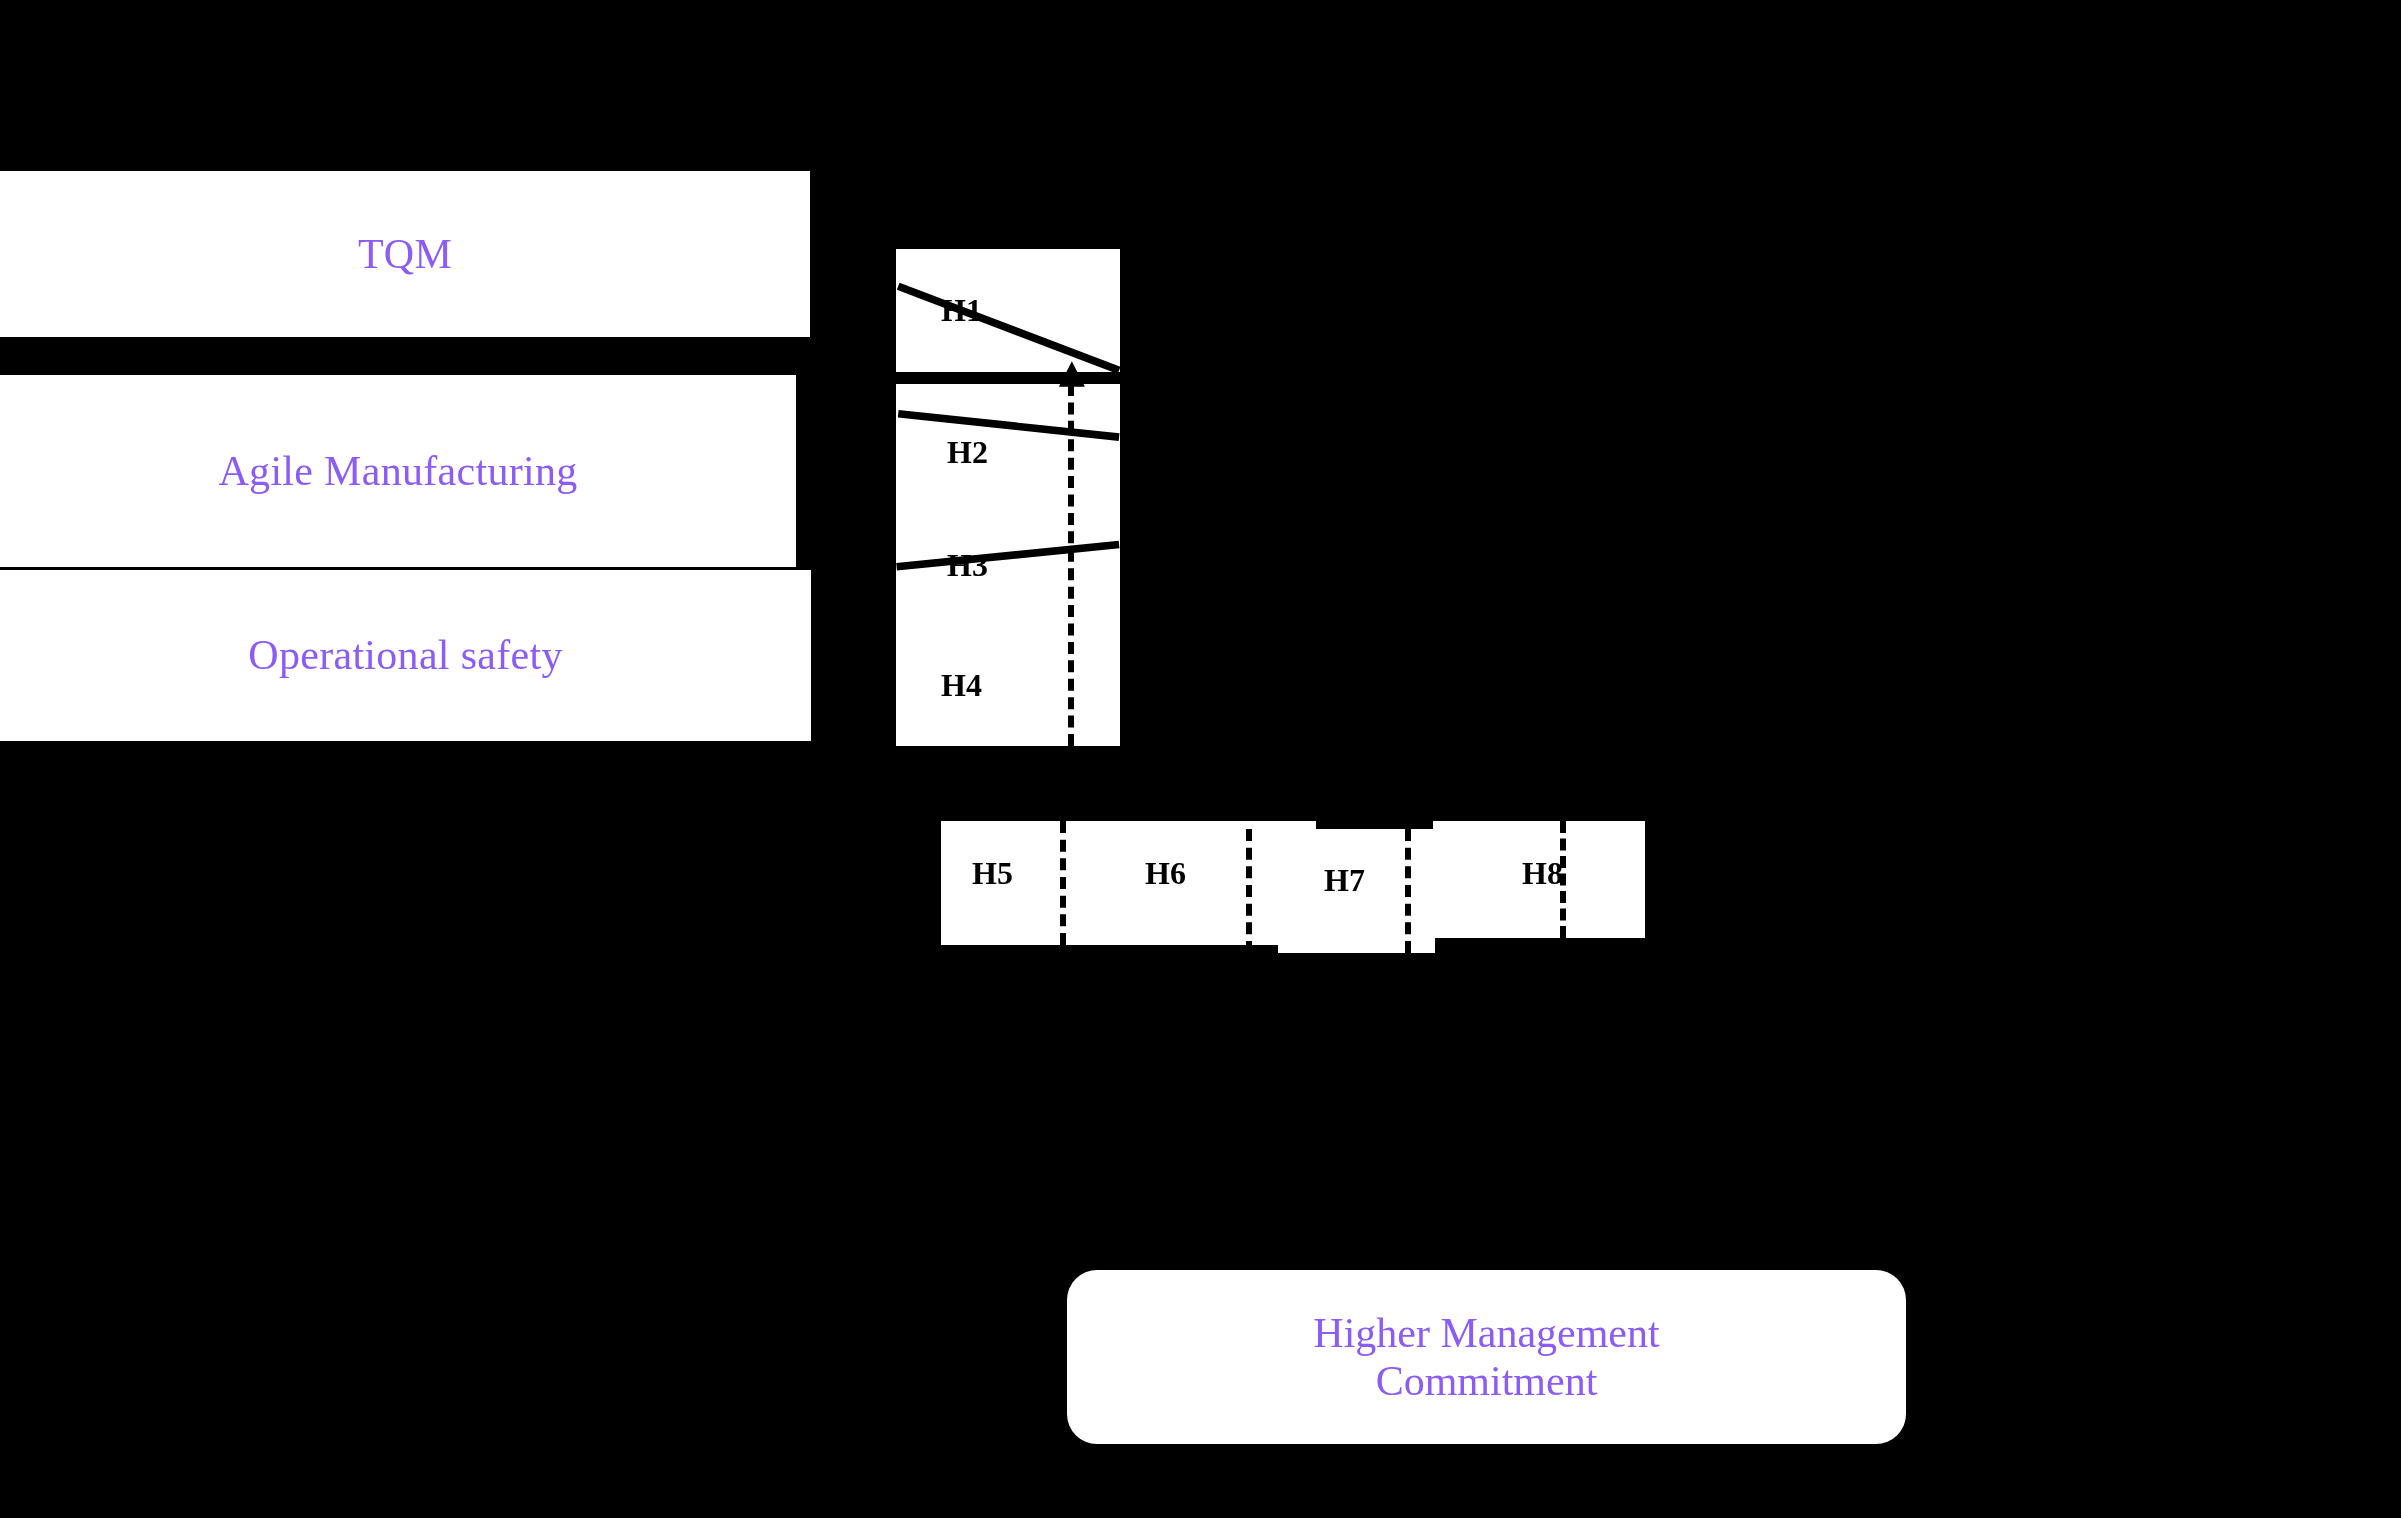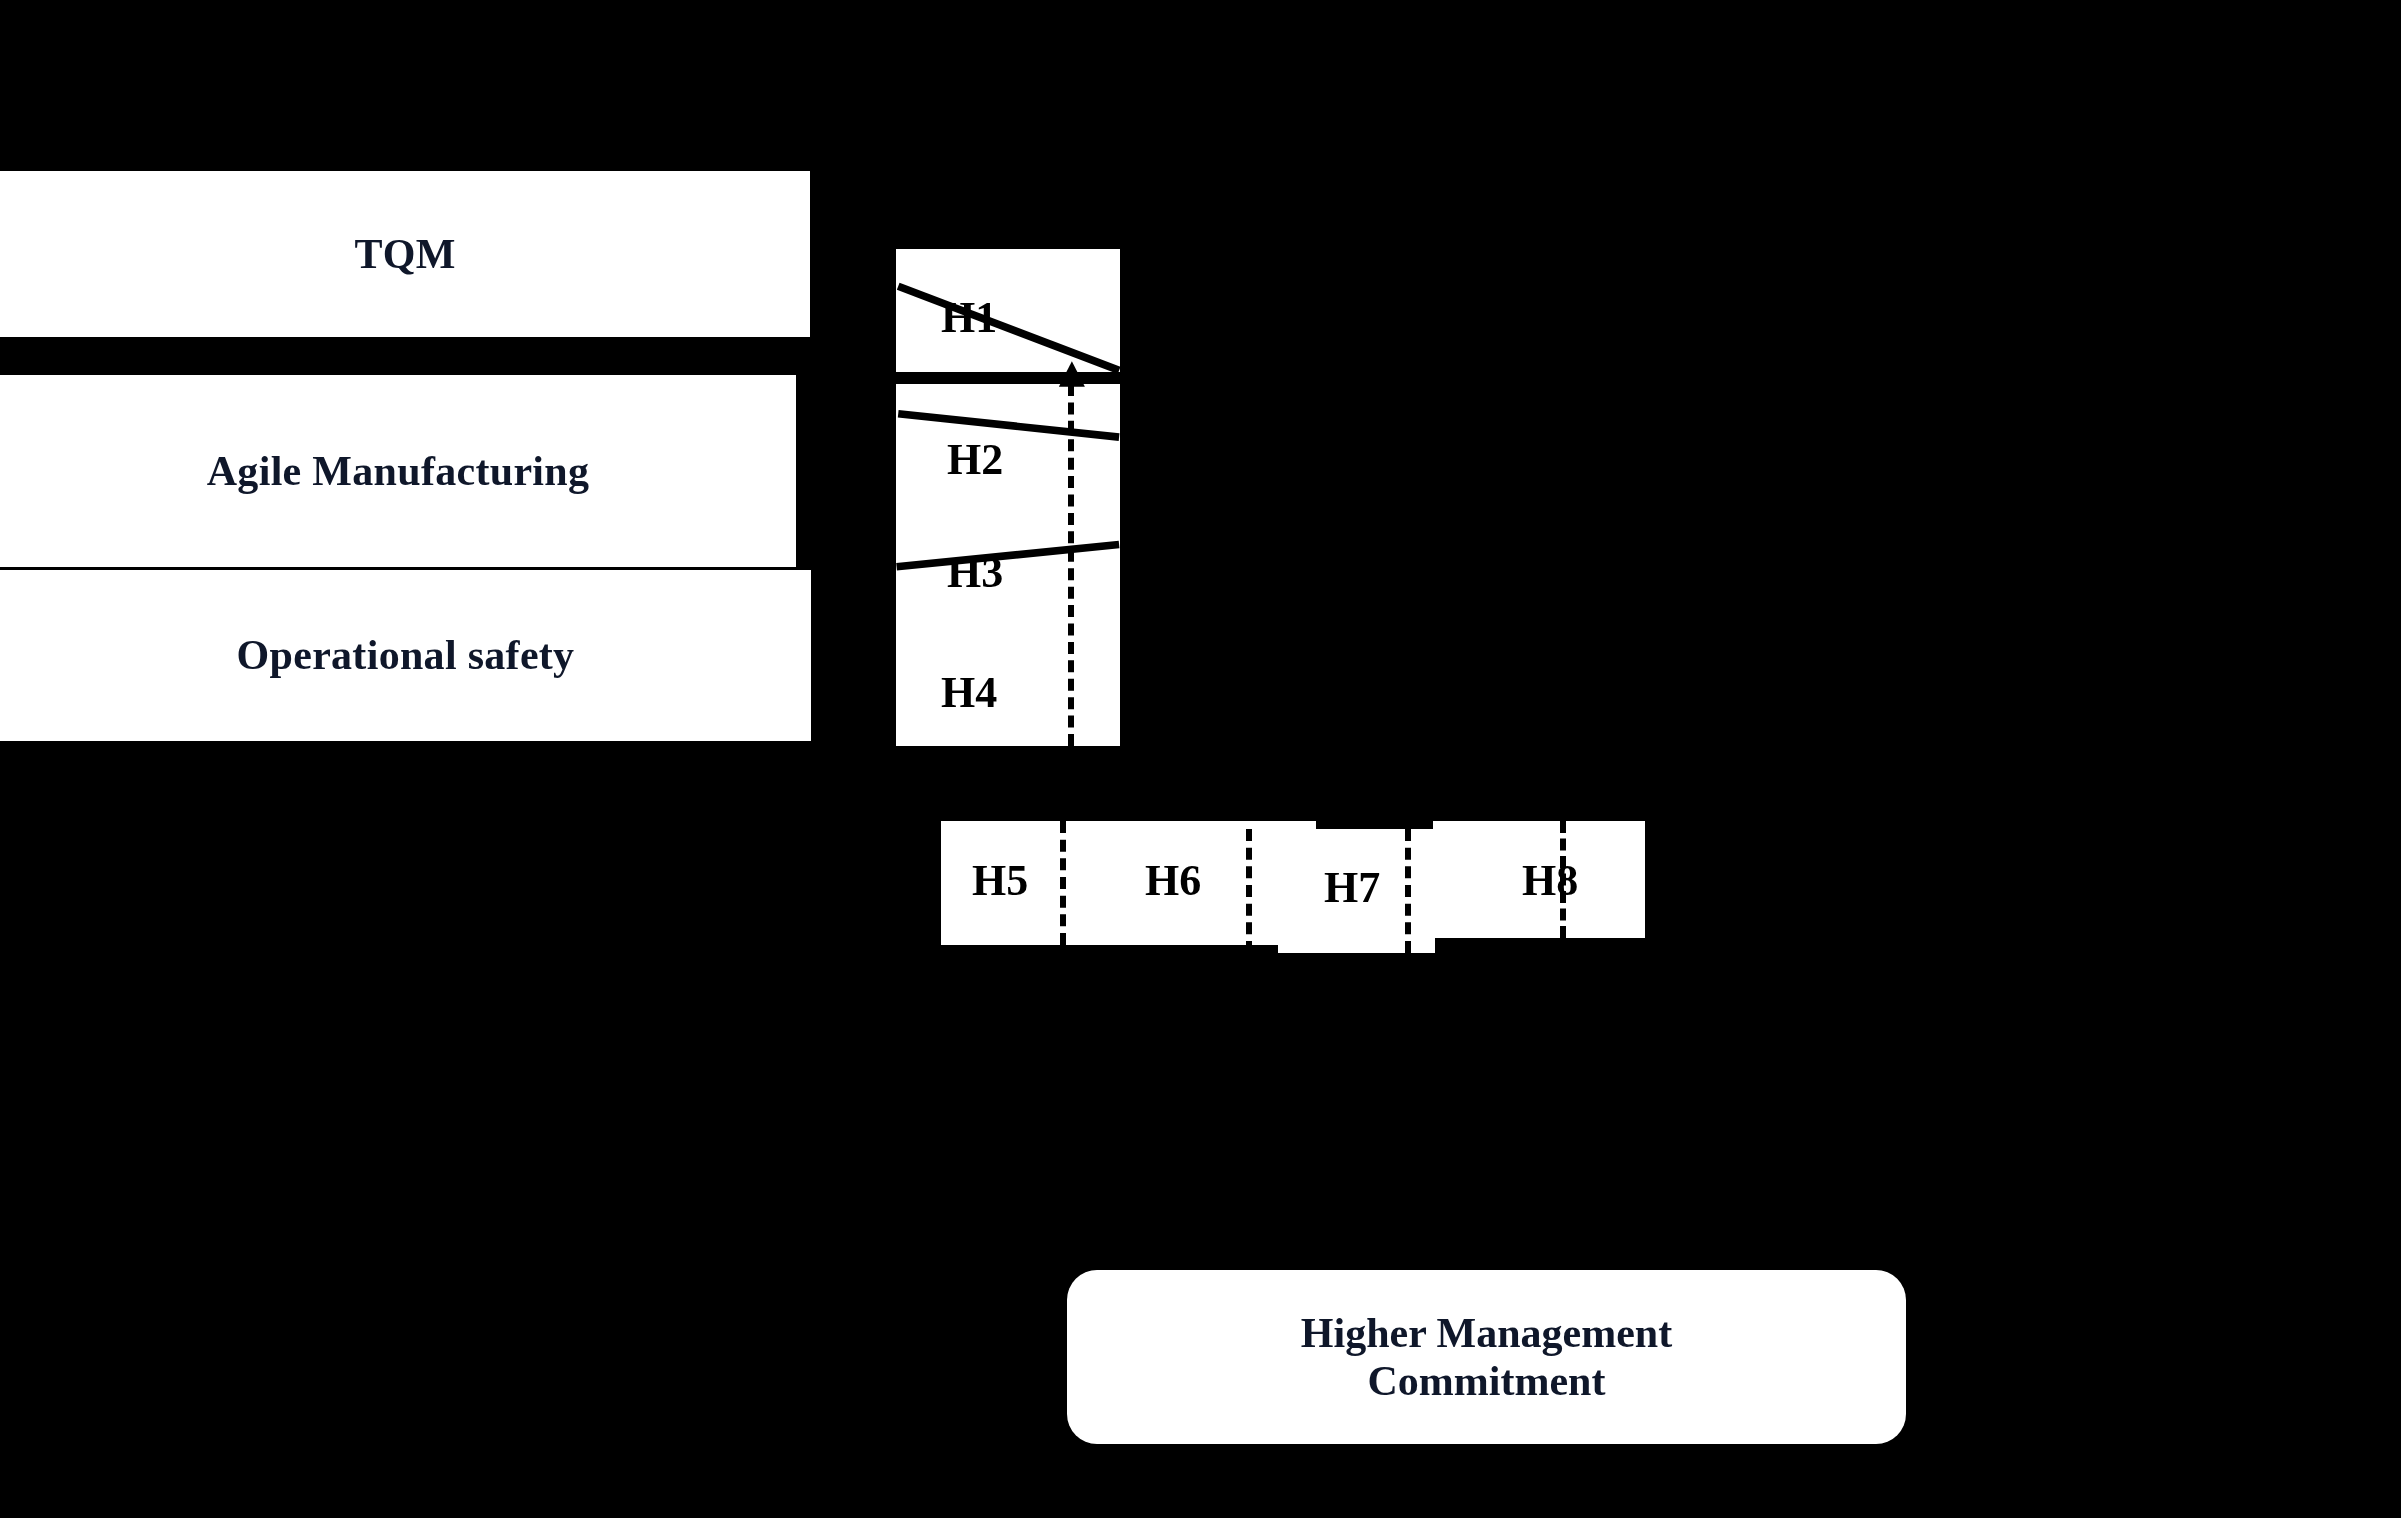--- a/index.html
+++ b/index.html
@@ -6,46 +6,46 @@
   #stage{
     position:relative;
     width:2401px;height:1519px;
     background:#000000;
     overflow:hidden;
     font-family:"Liberation Serif", serif;
   }
   .box{
     position:absolute;
     background:#ffffff;
-    color:#0f172a;
+    color:#8b5cf6;
     display:flex;
     align-items:center;
     justify-content:center;
     text-align:center;
-    font-weight:bold;
+    font-weight:normal;
     line-height:1.15;
     box-sizing:border-box;
     z-index:2;
   }
   .construct{ font-size:42px; letter-spacing:0.3px; }
   .outcome{ font-size:42px; }
   .moderator{ font-size:42px; }
 
   
   .hplate{
     position:absolute;
     background:#ffffff;
     z-index:3;
     box-sizing:border-box;
   }
   .hlabel{
     position:absolute;
     color:#000;
     font-weight:bold;
-    font-size:44px;
+    font-size:32px;
     z-index:6;
     white-space:nowrap;
     text-align:right;
   }
   .dashv{
     position:absolute;
     z-index:5;
     border-left:6.5px dashed #000000;
   }
   svg.lines{

